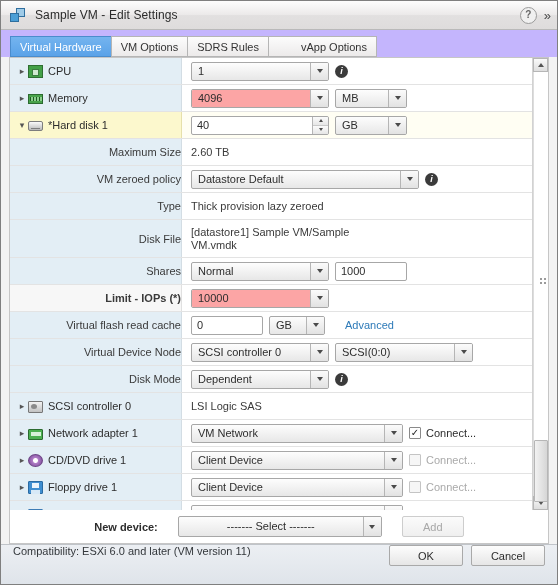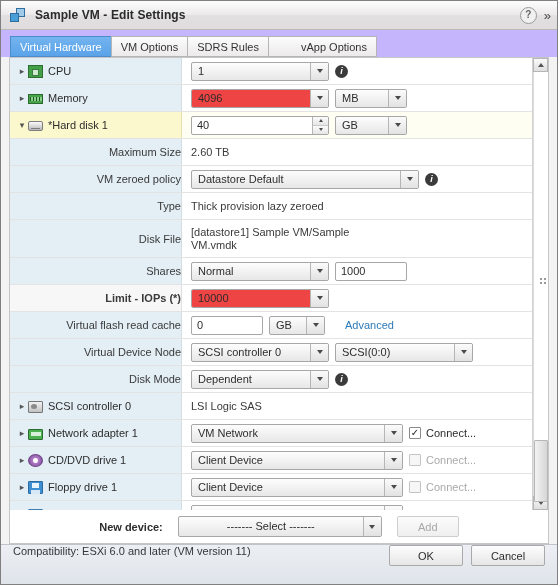--- a/index.html
+++ b/index.html
@@ -18,21 +18,21 @@
     background:#f3f3f3;
   }
   
   .titlebar{
     height:29px;flex:0 0 29px;
     background:linear-gradient(to bottom,#fdfdfd 0%,#eceaea 48%,#e2e0e0 52%,#dedcdc 100%);
     border-bottom:1px solid #b9b9b9;
     display:flex;align-items:center;padding:0 6px 0 9px;
     box-sizing:border-box;
   }
-  .title-text{font-size:12px;font-weight:bold;color:#2b2b2b;margin-left:8px;letter-spacing:.1px;}
+  .title-text{font-size:12px;font-weight:normal;color:#2b2b2b;margin-left:8px;letter-spacing:.1px;}
   .title-spacer{flex:1;}
   .icon-help{
     width:15px;height:15px;border-radius:50%;
     border:1px solid #9a9a9a;background:#f0f0f0;color:#666;
     font-size:10px;line-height:14px;text-align:center;font-weight:bold;
     margin-right:7px;cursor:pointer;
   }
   .icon-collapse{font-size:13px;color:#4a4a4a;cursor:pointer;line-height:1;letter-spacing:-2px;padding-right:2px;}
   
   .vm-icon{position:relative;width:17px;height:15px;flex:0 0 17px;}
@@ -120,21 +120,21 @@
   }
   .combo .val{padding:0 6px;font-size:11px;color:#2d2d2d;white-space:nowrap;overflow:hidden;flex:1;line-height:17px;}
   .combo .arrow{
     width:17px;flex:0 0 17px;height:100%;
     border-left:1px solid #b5b5b5;
     background:linear-gradient(to bottom,#fbfbfb,#e2e2e2);
     display:flex;align-items:center;justify-content:center;
   }
   .combo .arrow:after{content:"";border-left:3px solid transparent;border-right:3px solid transparent;border-top:4px solid #4a4a4a;}
   .combo.white{background:#fff;}
-  .combo.white .val{background:#ef4444;}
+  .combo.white .val{background:#fca5a5;}
   .textfield{
     height:19px;box-sizing:border-box;border:1px solid #a7a7a7;border-radius:2px;
     background:#fff;padding:0 5px;font-size:11px;color:#2d2d2d;line-height:17px;
     display:inline-flex;align-items:center;
   }
   .spin{
     height:19px;box-sizing:border-box;display:inline-flex;align-items:stretch;
     border:1px solid #a7a7a7;border-radius:2px;background:#fff;overflow:hidden;
   }
   .spin .val{padding:0 5px;flex:1;display:flex;align-items:center;font-size:11px;color:#2d2d2d;}
@@ -179,21 +179,21 @@
     background:
       radial-gradient(circle at 2px 2px,#9b9b9b 1px,transparent 1px),
       radial-gradient(circle at 6px 2px,#9b9b9b 1px,transparent 1px),
       radial-gradient(circle at 2px 6px,#9b9b9b 1px,transparent 1px),
       radial-gradient(circle at 6px 6px,#9b9b9b 1px,transparent 1px);
   }
   
   .newdev{
     flex:0 0 34px;height:34px;margin:0 8px;background:#fff;
     border:1px solid #c6c6c6;border-top:none;box-sizing:border-box;
-    display:flex;align-items:center;justify-content:center;gap:15px;
+    display:flex;align-items:center;justify-content:center;gap:20px;
   }
   .newdev .lbl{font-weight:bold;font-size:11px;color:#2d2d2d;}
   .btn{
     height:21px;min-width:62px;box-sizing:border-box;padding:0 12px;
     border:1px solid #a9a9a9;border-radius:2px;
     background:linear-gradient(to bottom,#fdfdfd,#e6e6e6);
     font-size:11px;color:#2d2d2d;cursor:pointer;
     display:inline-flex;align-items:center;justify-content:center;font-family:"Liberation Sans",sans-serif;
   }
   .btn.disabled{color:#a8a8a8;background:linear-gradient(to bottom,#fbfbfb,#efefef);border-color:#cdcdcd;cursor:default;}

